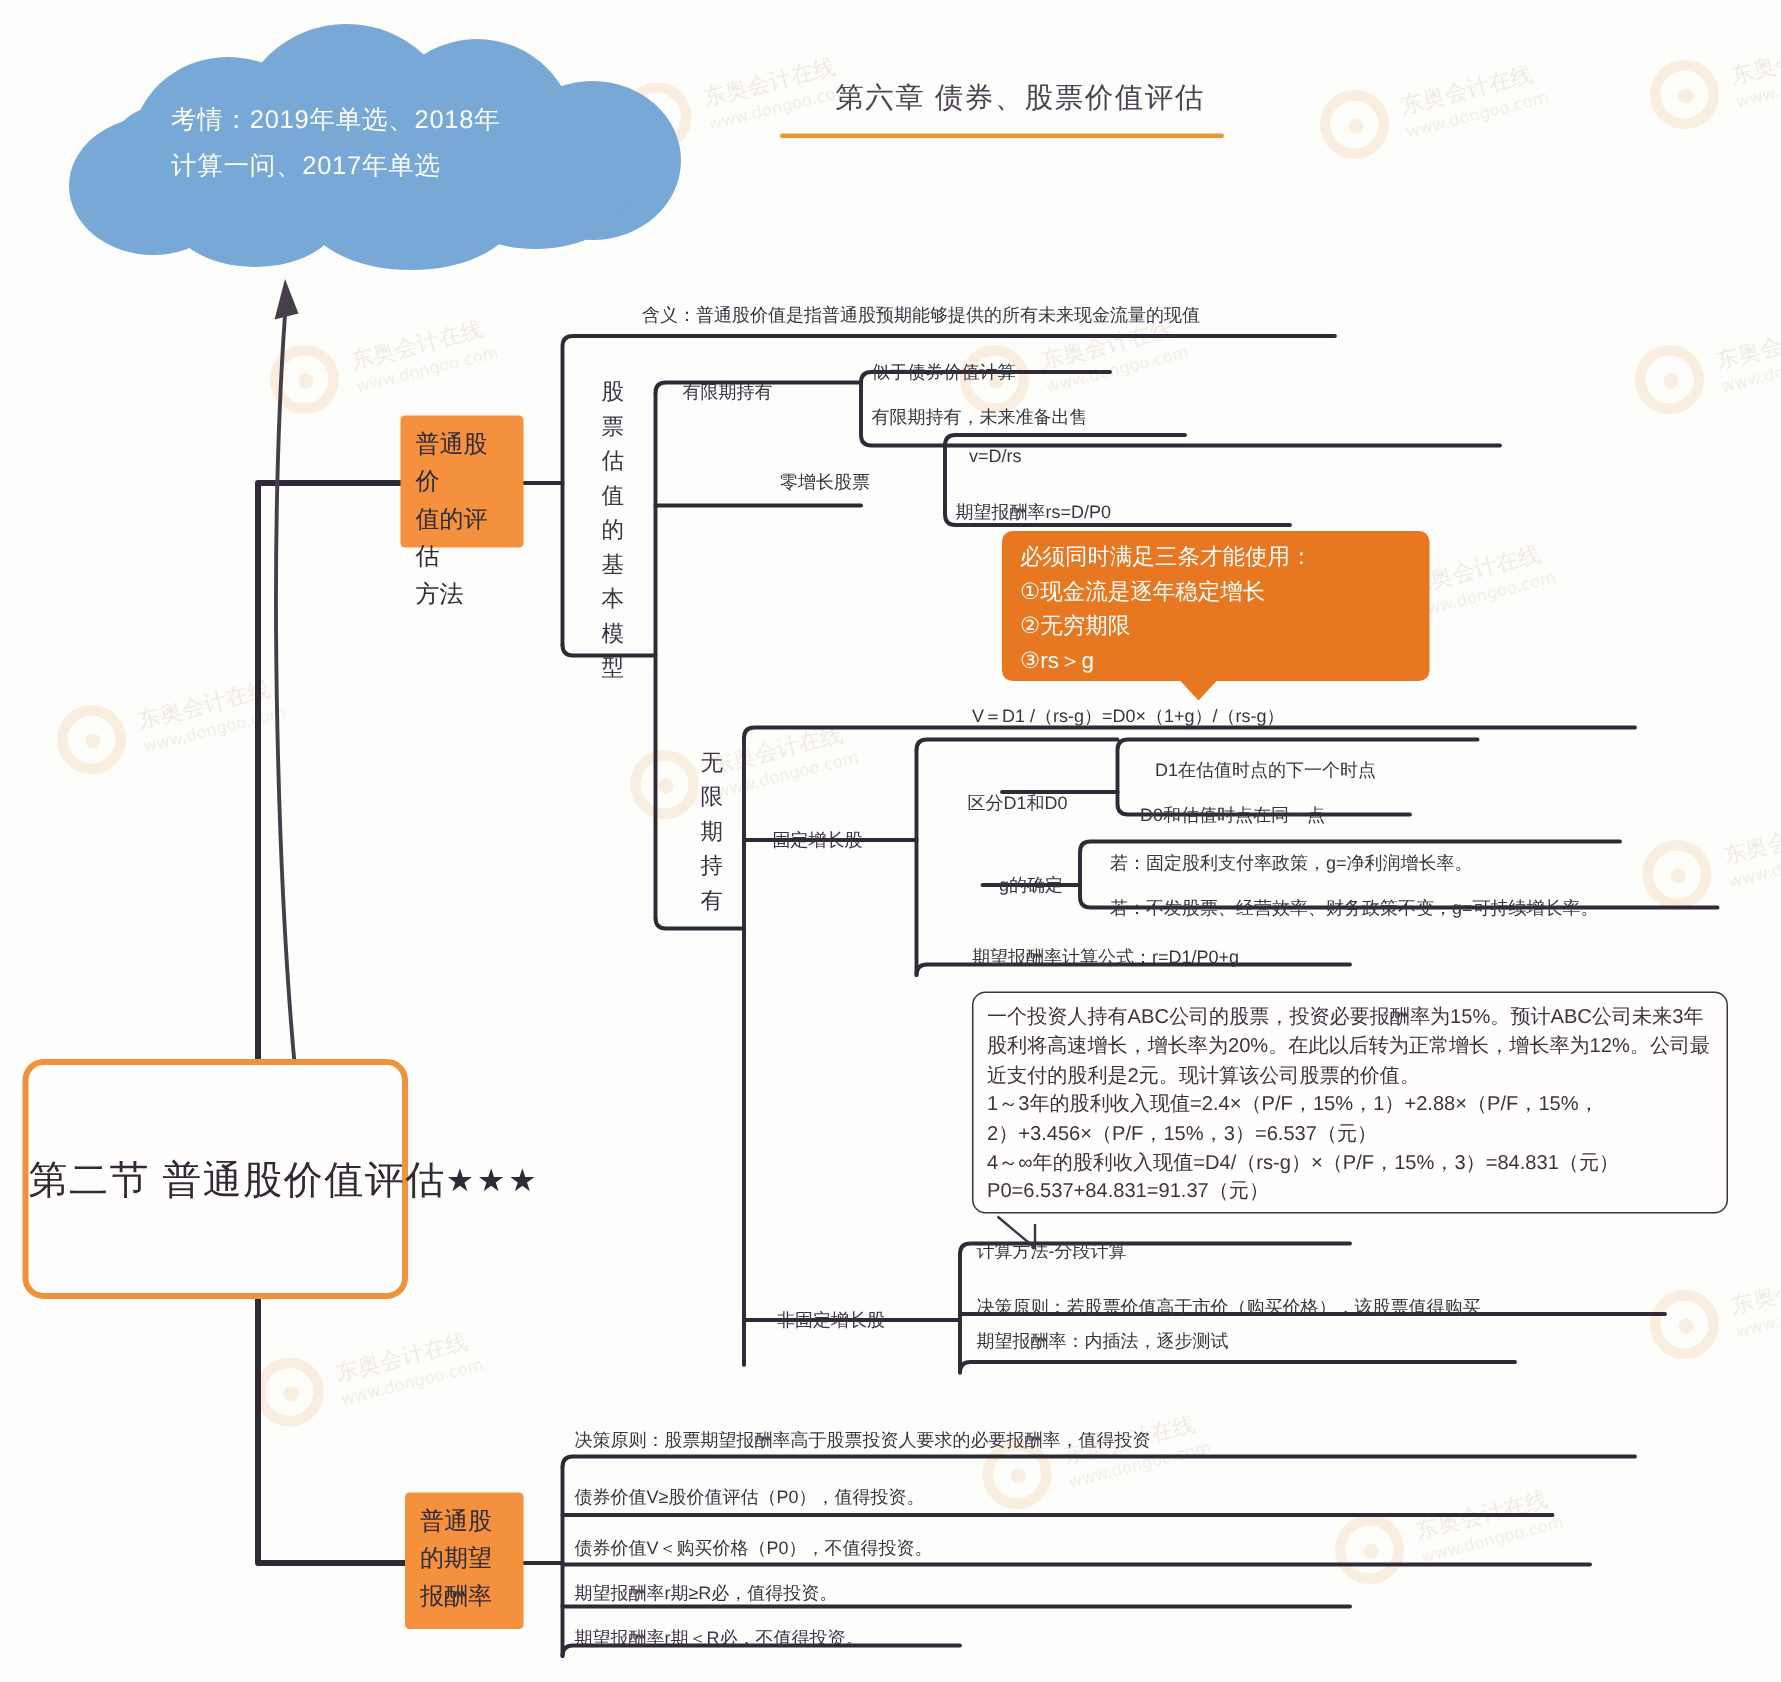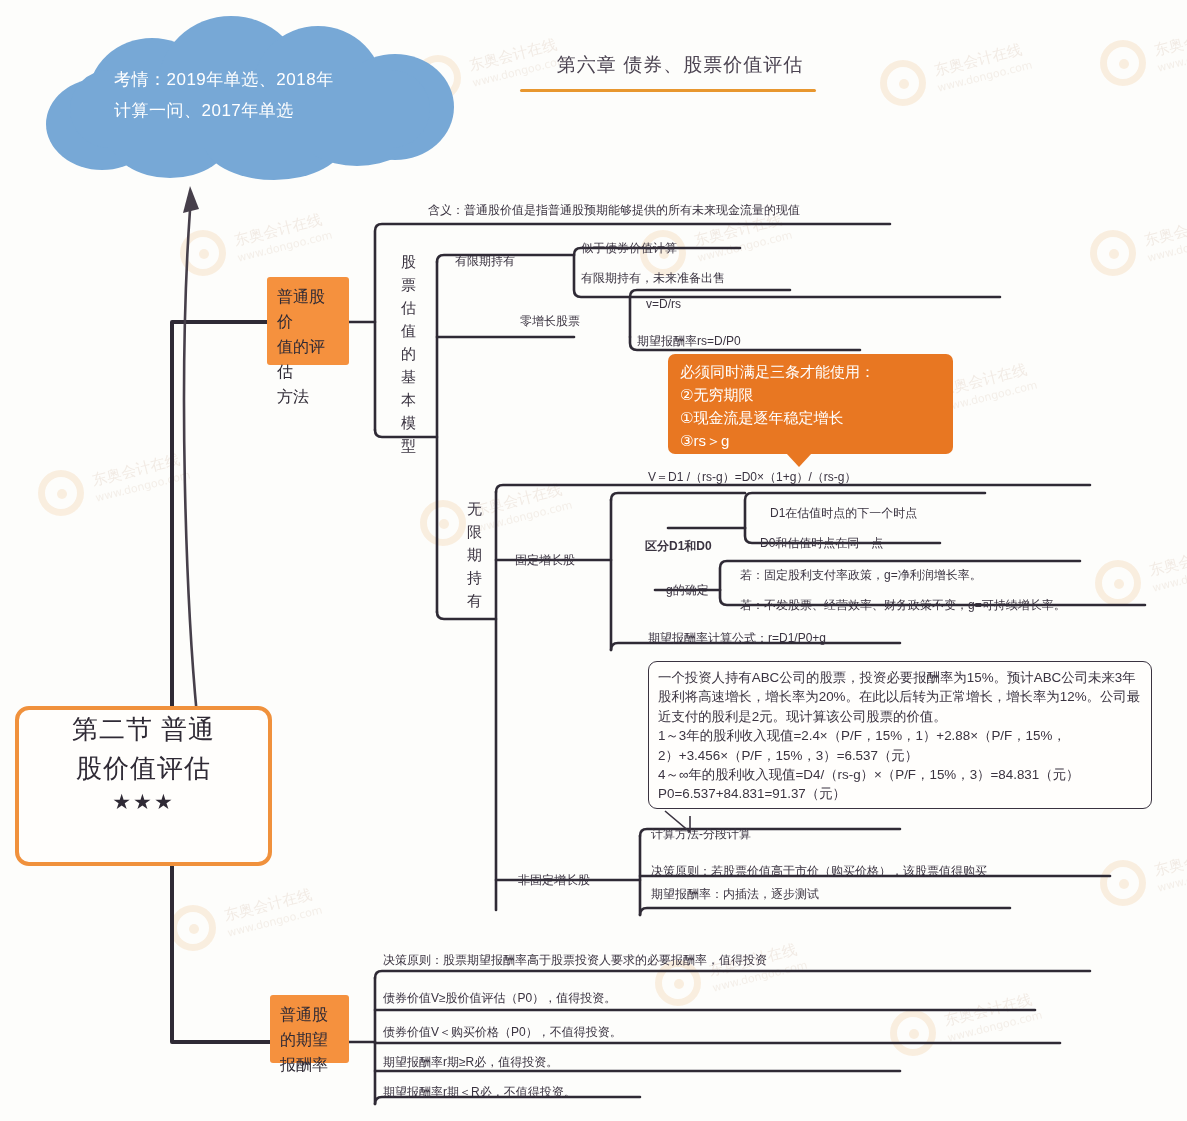--- a/index.html
+++ b/index.html
@@ -45,34 +45,34 @@
   }
   #title-rule{
     position:absolute;left:520px;top:89px;width:296px;height:3px;
     background:#e8972f;border-radius:2px;
   }
 
   
   #root-node{
     position:absolute;left:15px;top:706px;width:257px;height:160px;
     border:4px solid #f0913c;border-radius:14px;background:#fffefc;
-    box-sizing:border-box;display:flex;flex-direction:column;
+    box-sizing:border-box;display:flex;flex-direction:row;
     align-items:center;justify-content:flex-start;
   }
   #root-node .rl{font-size:26px;line-height:39px;color:#2f2a35;letter-spacing:1px;white-space:nowrap;}
   #root-node .stars{font-size:21px;letter-spacing:2px;color:#2f2a35;margin-top:2px;}
 
   
   .orange-label{
     position:absolute;background:#f5913e;border-radius:3px;
     color:#2f2a35;font-size:16px;line-height:25px;
     padding:7px 10px;box-sizing:border-box;
   }
   #lbl-method{left:267px;top:277px;width:82px;height:88px;}
-  #lbl-rate{left:270px;top:995px;width:79px;height:68px;}
+  #lbl-rate{left:270px;top:995px;width:79px;height:91px;}
 
   
   .vlabel{
     position:absolute;font-size:15px;line-height:23px;color:#3a3340;
     width:19px;text-align:right;letter-spacing:0;
   }
   #v-basic{left:397px;top:250px;}
   #v-infinite{left:463px;top:497px;}
 
   
@@ -296,30 +296,30 @@
   <div class="node" style="left:455px;top:251px;">有限期持有</div>
   <div class="node" style="left:581px;top:238px;">似于债券价值计算</div>
   <div class="node" style="left:581px;top:268px;">有限期持有，未来准备出售</div>
 
   <div class="node" style="left:520px;top:311px;">零增长股票</div>
   <div class="node" style="left:646px;top:294px;">v=D/rs</div>
   <div class="node" style="left:637px;top:331px;">期望报酬率rs=D/P0</div>
 
   <div id="callout">
     <div>必须同时满足三条才能使用：</div>
+    <div>①现金流是逐年稳定增长</div>
     <div>②无穷期限</div>
-    <div>①现金流是逐年稳定增长</div>
     <div>③rs＞g</div>
   </div>
   <div id="callout-tail"></div>
 
   <div class="node" style="left:648px;top:467px;">V＝D1 /（rs-g）=D0×（1+g）/（rs-g）</div>
 
   <div class="node" style="left:515px;top:550px;">固定增长股</div>
-  <div class="node" style="left:645px;top:536px;font-weight:bold;">区分D1和D0</div>
+  <div class="node" style="left:645px;top:525px;">区分D1和D0</div>
   <div class="node" style="left:770px;top:503px;">D1在估值时点的下一个时点</div>
   <div class="node" style="left:760px;top:533px;">D0和估值时点在同一点</div>
 
   <div class="node" style="left:666px;top:580px;">g的确定</div>
   <div class="node" style="left:740px;top:565px;">若：固定股利支付率政策，g=净利润增长率。</div>
   <div class="node" style="left:740px;top:595px;">若：不发股票、经营效率、财务政策不变，g=可持续增长率。</div>
 
   <div class="node" style="left:648px;top:628px;">期望报酬率计算公式：r=D1/P0+g</div>
 
   <div id="example-box">

